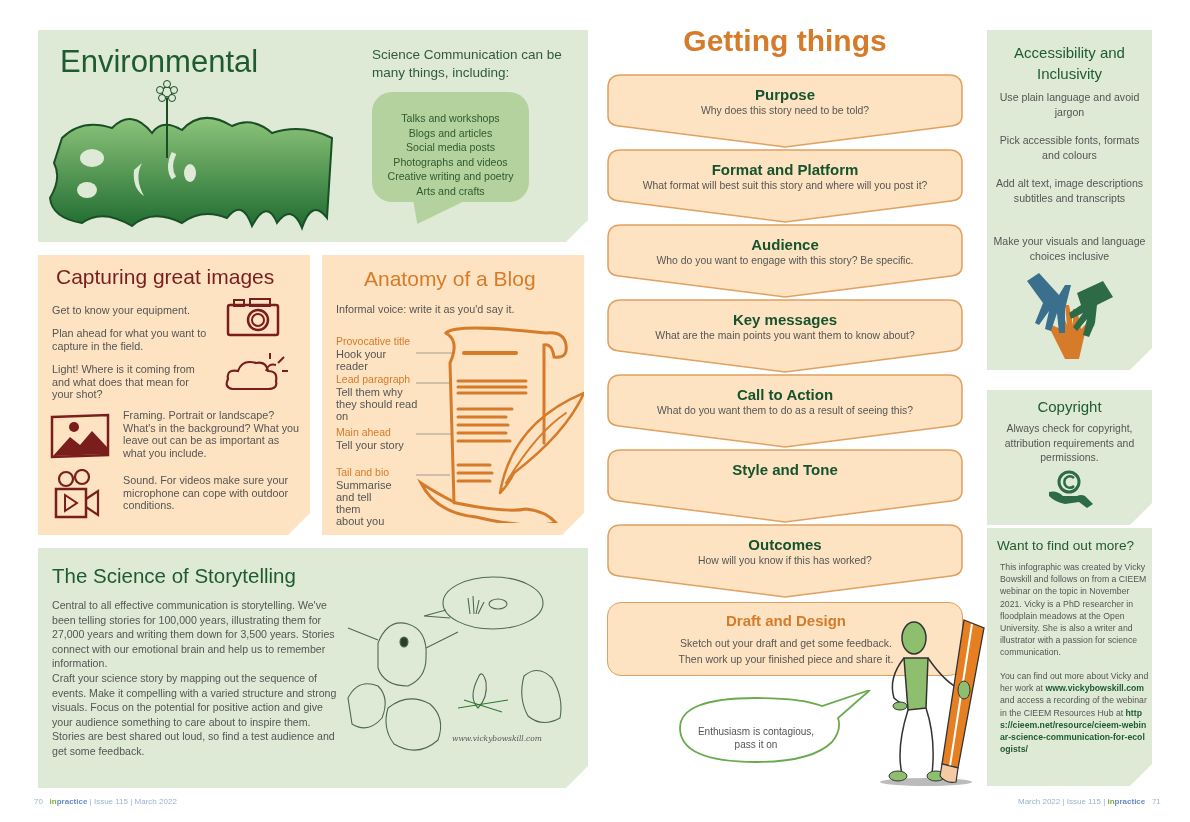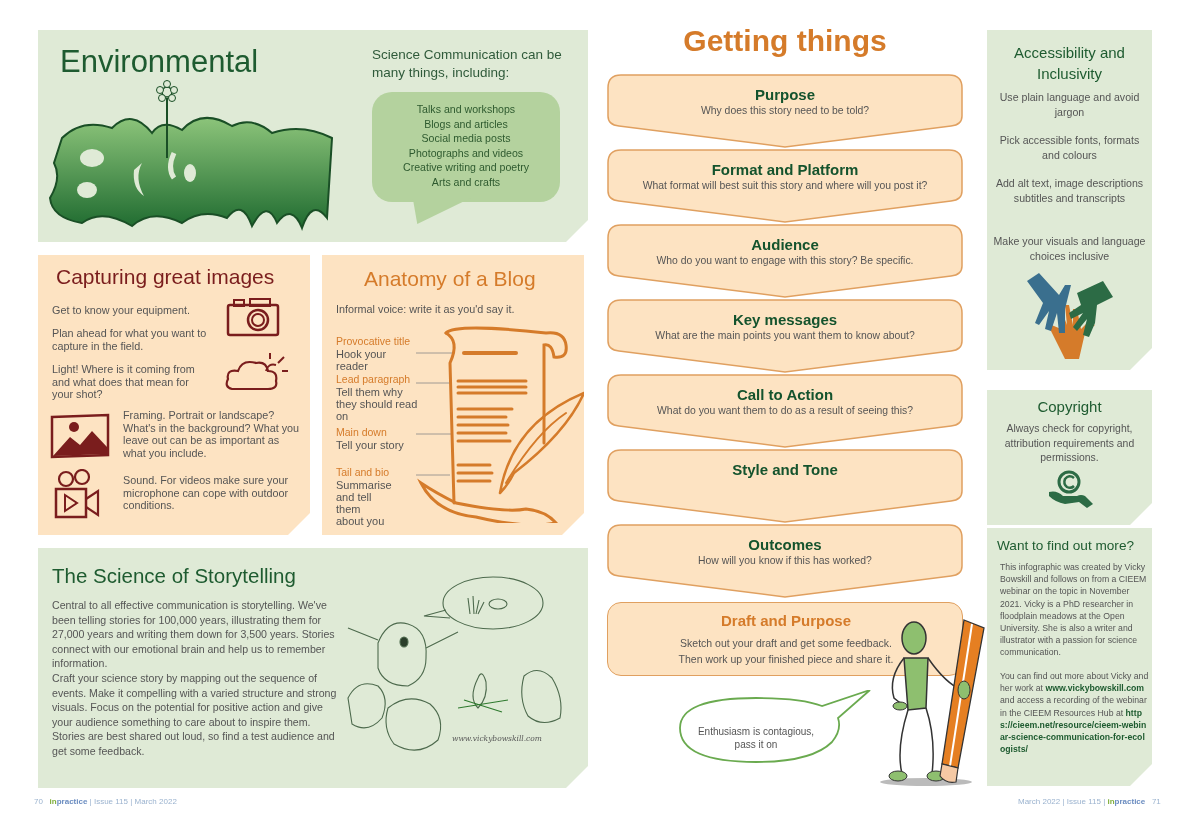--- a/index.html
+++ b/index.html
@@ -9,21 +9,21 @@
   .panel { position: absolute; }
   .green { background: #dfead6; }
   .peach { background: #fde3c2; }
   .cut-br { clip-path: polygon(0 0, 100% 0, 100% calc(100% - 22px), calc(100% - 22px) 100%, 0 100%); }
 
   
   #scicomm { left: 38px; top: 30px; width: 550px; height: 212px; }
   #scicomm .title { position: absolute; left: 22px; top: 14px; font-size: 31px; color: #1e5b30; }
   #scicomm .logo { position: absolute; left: 4px; top: 48px; width: 300px; height: 160px; }
   #scicomm .intro { position: absolute; left: 334px; top: 16px; width: 210px; font-size: 13.5px; line-height: 18px; color: #2f5a3a; }
-  #scicomm .bubble { position: absolute; left: 334px; top: 62px; width: 188px; height: 110px; background: #b4d29e; border-radius: 20px; padding-top: 10px; text-align: center; font-size: 10.6px; line-height: 14.5px; color: #2e5a2f; }
+  #scicomm .bubble { position: absolute; left: 334px; top: 62px; width: 157px; height: 110px; background: #b4d29e; border-radius: 20px; padding-top: 19px; text-align: center; font-size: 10.6px; line-height: 14.5px; color: #2e5a2f; }
   #scicomm .bubble-tail { position: absolute; left: 370px; top: 168px; width: 0; height: 0; border-left: 14px solid transparent; border-right: 44px solid transparent; border-top: 26px solid #b4d29e; transform: skewX(-20deg); }
 
   
   #capture { left: 38px; top: 255px; width: 272px; height: 280px; }
   #capture h2 { position: absolute; left: 18px; top: 10px; font-size: 21px; font-weight: normal; color: #7a1d1d; }
   #capture .t { position: absolute; font-size: 10.8px; line-height: 12.6px; color: #555; }
   #capture svg { position: absolute; }
 
   
   #blog { left: 322px; top: 255px; width: 262px; height: 280px; }
@@ -154,21 +154,21 @@
 </div>
 
 <div class="panel peach cut-br" id="blog">
   <h2>Anatomy of a Blog</h2>
   <div class="intro">Informal voice: write it as you'd say it.</div>
 
   <div class="lbl" style="top:80px">Provocative title</div>
   <div class="sub" style="top:93px;width:80px">Hook your reader</div>
   <div class="lbl" style="top:118px">Lead paragraph</div>
   <div class="sub" style="top:131px;width:82px">Tell them why  they should read on</div>
-  <div class="lbl" style="top:171px">Main down</div>
+  <div class="lbl" style="top:171px">Main ahead</div>
   <div class="sub" style="top:184px;width:80px">Tell your story</div>
   <div class="lbl" style="top:211px">Tail and bio</div>
   <div class="sub" style="top:224px;width:52px">Summarise and tell them about you</div>
 
   <svg class="scroll" viewBox="0 0 168 200">
     <g stroke="#888" stroke-width="0.8">
       <line x1="-4" y1="30" x2="36" y2="30"></line>
       <line x1="-10" y1="60" x2="36" y2="60"></line>
       <line x1="-20" y1="111" x2="36" y2="111"></line>
       <line x1="-28" y1="152" x2="34" y2="152"></line>
@@ -255,21 +255,21 @@
 </div>
 <div class="step" style="top:524px">
   <svg width="356" height="75" viewBox="0 0 356 75">
       <path d="M14 1 H342 Q355 1 355 14 V42 Q355 51 344 52 L178 73 L12 52 Q1 51 1 42 V14 Q1 1 14 1 Z" fill="#fde3c2" stroke="#e0a060" stroke-width="1.5"></path>
     </svg>
   <div class="h">Outcomes</div>
   <div class="q">How will you know if this has worked?</div>
 </div>
 
 <div id="draft">
-  <div class="h">Draft and Purpose</div>
+  <div class="h">Draft and Design</div>
   <div class="q">
     <div>Sketch out your draft and get some feedback.</div>
     <div>Then work  up your finished piece and share it.</div>
   </div>
 </div>
 
 <div id="enjoy">
   <svg width="200" height="76" viewBox="0 0 200 76">
     <path d="M8 38 Q8 8 84 8 Q130 8 150 16 L198 0 L166 28 Q170 40 160 52 Q140 72 84 72 Q8 72 8 38 Z" fill="#ffffff" stroke="#6aaa4f" stroke-width="1.8"></path>
   </svg>

